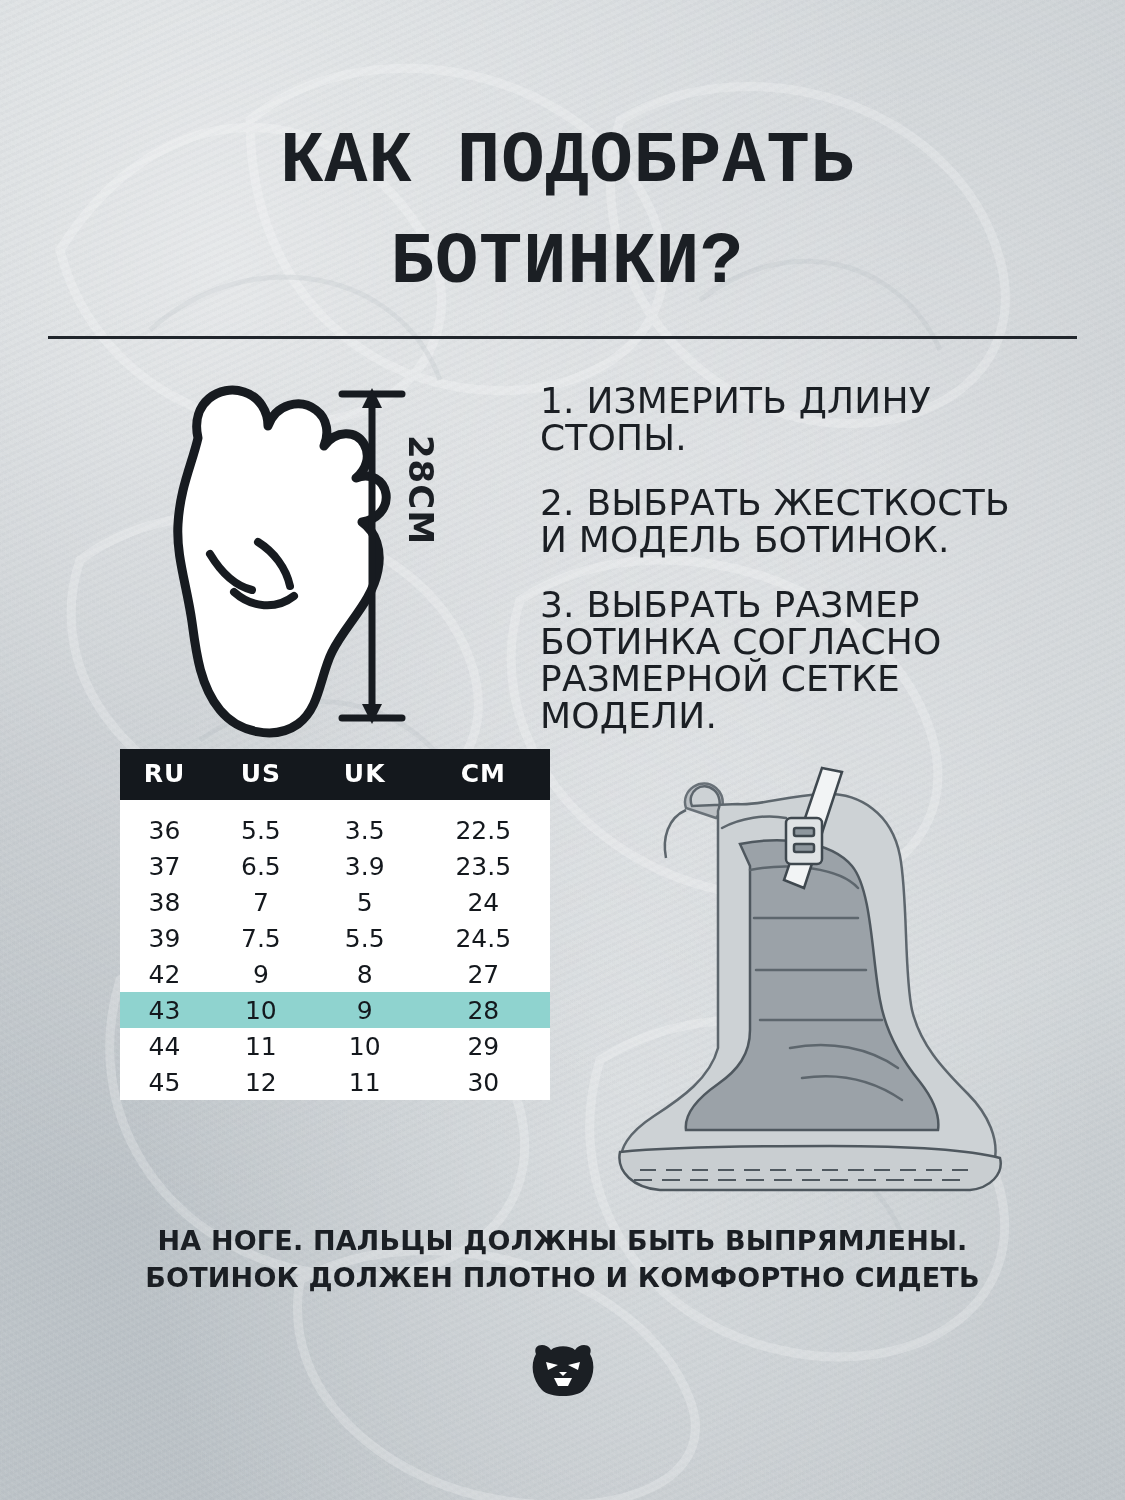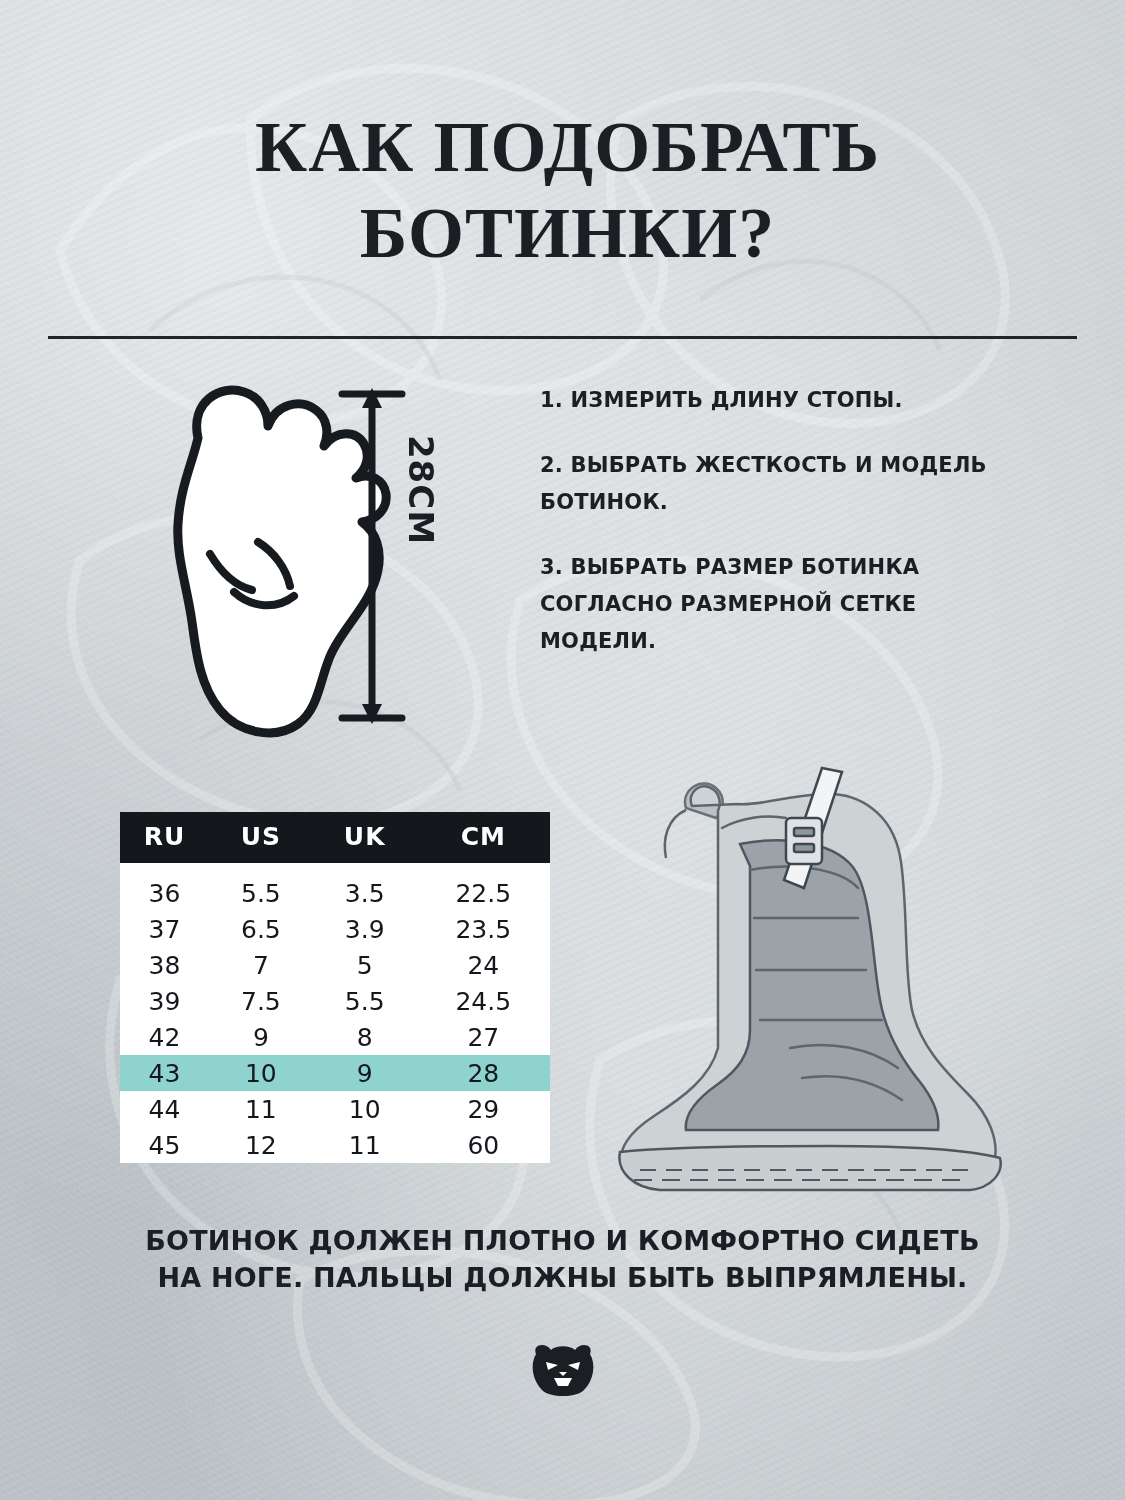--- a/index.html
+++ b/index.html
@@ -43,27 +43,27 @@
   }
 
   
   .title-wrap {
     position: absolute;
     top: 104px;
     left: 0; right: 0;
     text-align: center;
   }
   .title {
-    font-family: Liberation Serif, serif;
+    font-family: Liberation Mono, monospace;
     font-weight: 700;
     font-size: 72px;
     line-height: 86px;
     letter-spacing: 1px;
     color: #1b1f24;
-    margin: 0;
+    margin: 15px;
     padding-left: 10px;
   }
   .rule {
     position: absolute;
     left: 48px;
     right: 48px;
     top: 336px;
     height: 3px;
     background: #20252b;
   }
@@ -100,33 +100,33 @@
 
   
   .steps {
     position: absolute;
     left: 540px;
     top: 382px;
     width: 470px;
   }
   .step {
     font-family: "DejaVu Sans", sans-serif;
-    font-weight: 700;
-    font-size: 21px;
+    font-weight: 400;
+    font-size: 36px;
     line-height: 37px;
     color: #1b1f24;
     margin-bottom: 28px;
     letter-spacing: .2px;
   }
 
   
   .table {
     position: absolute;
     left: 120px;
-    top: 812px;
+    top: 749px;
     width: 430px;
     border-collapse: collapse;
     background: #ffffff;
     font-family: "DejaVu Sans", sans-serif;
   }
   .table th {
     background: #14181d;
     color: #ffffff;
     font-size: 25px;
     font-weight: 700;
@@ -313,21 +313,21 @@
         <tr>
           <td>44</td>
           <td>11</td>
           <td>10</td>
           <td>29</td>
         </tr>
         <tr>
           <td>45</td>
           <td>12</td>
           <td>11</td>
-          <td>60</td>
+          <td>30</td>
         </tr>
       </tbody>
   </table>
 
   <div class="boot">
     <svg viewBox="0 0 470 470" width="470" height="470">
 
       <g fill="#b9bec2" stroke="#5d666d" stroke-width="2.5" opacity="0.9">
         <path d="M96 60 C 90 42, 112 28, 126 40 C 136 49, 134 62, 126 70 Z"></path>
       </g>
@@ -390,22 +390,22 @@
                  M324 432 h18 M352 432 h18"></path>
       </g>
 
       <g fill="none" stroke="#5d666d" stroke-width="2.5">
         <path d="M96 62 C 78 70, 72 90, 76 110"></path>
       </g>
     </svg>
   </div>
 
   <div class="note">
+    <div>НА НОГЕ. ПАЛЬЦЫ ДОЛЖНЫ БЫТЬ ВЫПРЯМЛЕНЫ.</div>
     <div>БОТИНОК ДОЛЖЕН ПЛОТНО И КОМФОРТНО СИДЕТЬ</div>
-    <div>НА НОГЕ. ПАЛЬЦЫ ДОЛЖНЫ БЫТЬ ВЫПРЯМЛЕНЫ.</div>
   </div>
 
   <div class="logo">
     <svg width="74" height="64" viewBox="0 0 74 64">
       <g fill="#1b1f24">
         <path d="M10 14 C 6 4, 20 2, 25 10 C 30 5, 44 5, 49 10 C 54 2, 68 4, 64 14
                  C 70 24, 68 40, 58 50 C 50 58, 24 58, 16 50 C 6 40, 4 24, 10 14 Z"></path>
       </g>
       <g fill="#ffffff">
         <path d="M20 22 L 32 25 L 22 30 Z"></path>

